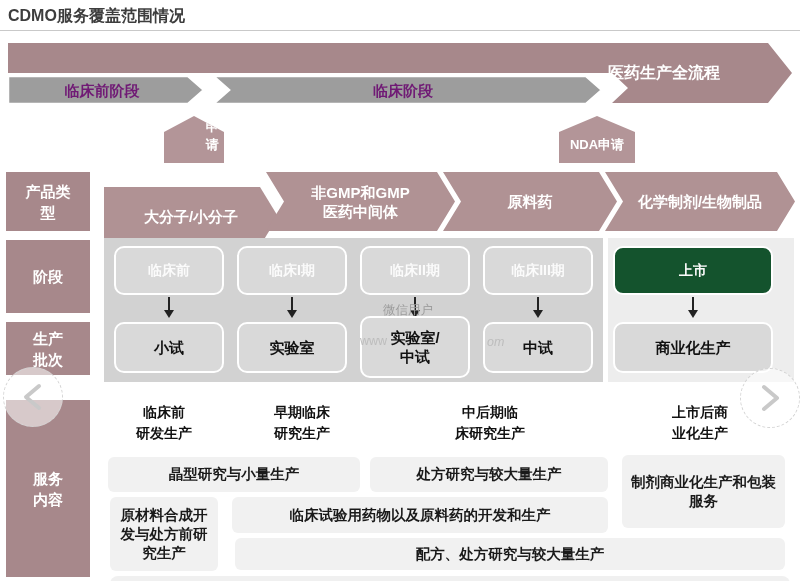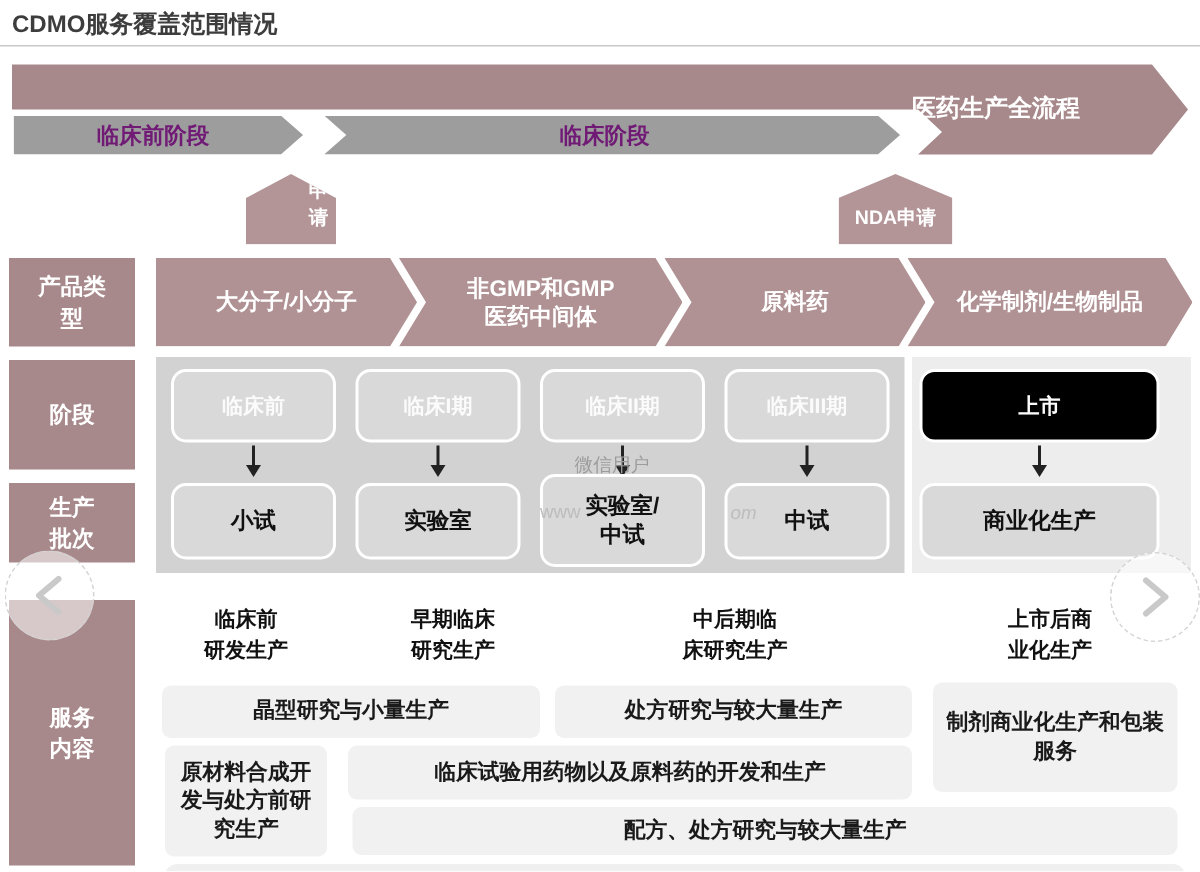--- a/index.html
+++ b/index.html
@@ -15,29 +15,29 @@
   .banner-label{color:#fff;font-weight:bold;font-size:16px;line-height:22px;}
   .stage-label{color:#701a75;font-weight:bold;font-size:15px;line-height:27px;text-align:center;}
 
   .pent{background:#b39598;color:#fff;font-weight:bold;font-size:13px;
         clip-path:polygon(50% 0%,100% 34%,100% 100%,0% 100%,0% 34%);
         display:flex;align-items:flex-end;justify-content:center;padding-bottom:9px;}
 
   .mbox{background:#a7888b;color:#fff;font-weight:bold;font-size:15px;line-height:21px;}
 
   .parrow{background:#b09294;color:#fff;font-weight:bold;font-size:15px;line-height:19px;}
-  .parrow.first{clip-path:polygon(0% 0%,calc(100% - 18px) 0%,100% 50%,calc(100% - 18px) 100%,0% 100%);}
+  .parrow.first{clip-path:polygon(0% 0%,calc(100% - 18px) 0%,100% 50%,calc(100% - 18px) 100%,0% 100%);margin-top:15px;}
   .parrow.mid{clip-path:polygon(0% 0%,calc(100% - 18px) 0%,100% 50%,calc(100% - 18px) 100%,0% 100%,18px 50%);}
 
   .panel-dark{background:#d2d2d2;}
   .panel-light{background:#ededed;}
 
   .gbox{background:#d9d9d9;border:2.5px solid #fff;border-radius:10px;}
   .gbox.stage{color:#fbfbfb;font-weight:600;font-size:14px;}
-  .gbox.market{background:#000000;}
+  .gbox.market{background:#14532d;}
   .gbox.batch{color:#111;font-weight:bold;font-size:15px;line-height:19px;}
 
   .down-arrow{display:flex;flex-direction:column;align-items:center;width:10px;}
   .down-arrow .stem{width:2px;height:13px;background:#222;}
   .down-arrow .head{width:0;height:0;border-left:5px solid transparent;border-right:5px solid transparent;border-top:8px solid #222;}
 
   .svc-h{font-weight:bold;font-size:14px;line-height:21px;color:#111;text-align:center;}
   .svc-box{background:#f1f1f1;border-radius:6px;font-size:14.5px;font-weight:700;color:#1a1a1a;line-height:19px;}
   .bottom-bar{background:#f0f0f0;border-radius:8px 8px 0 0;}
 

